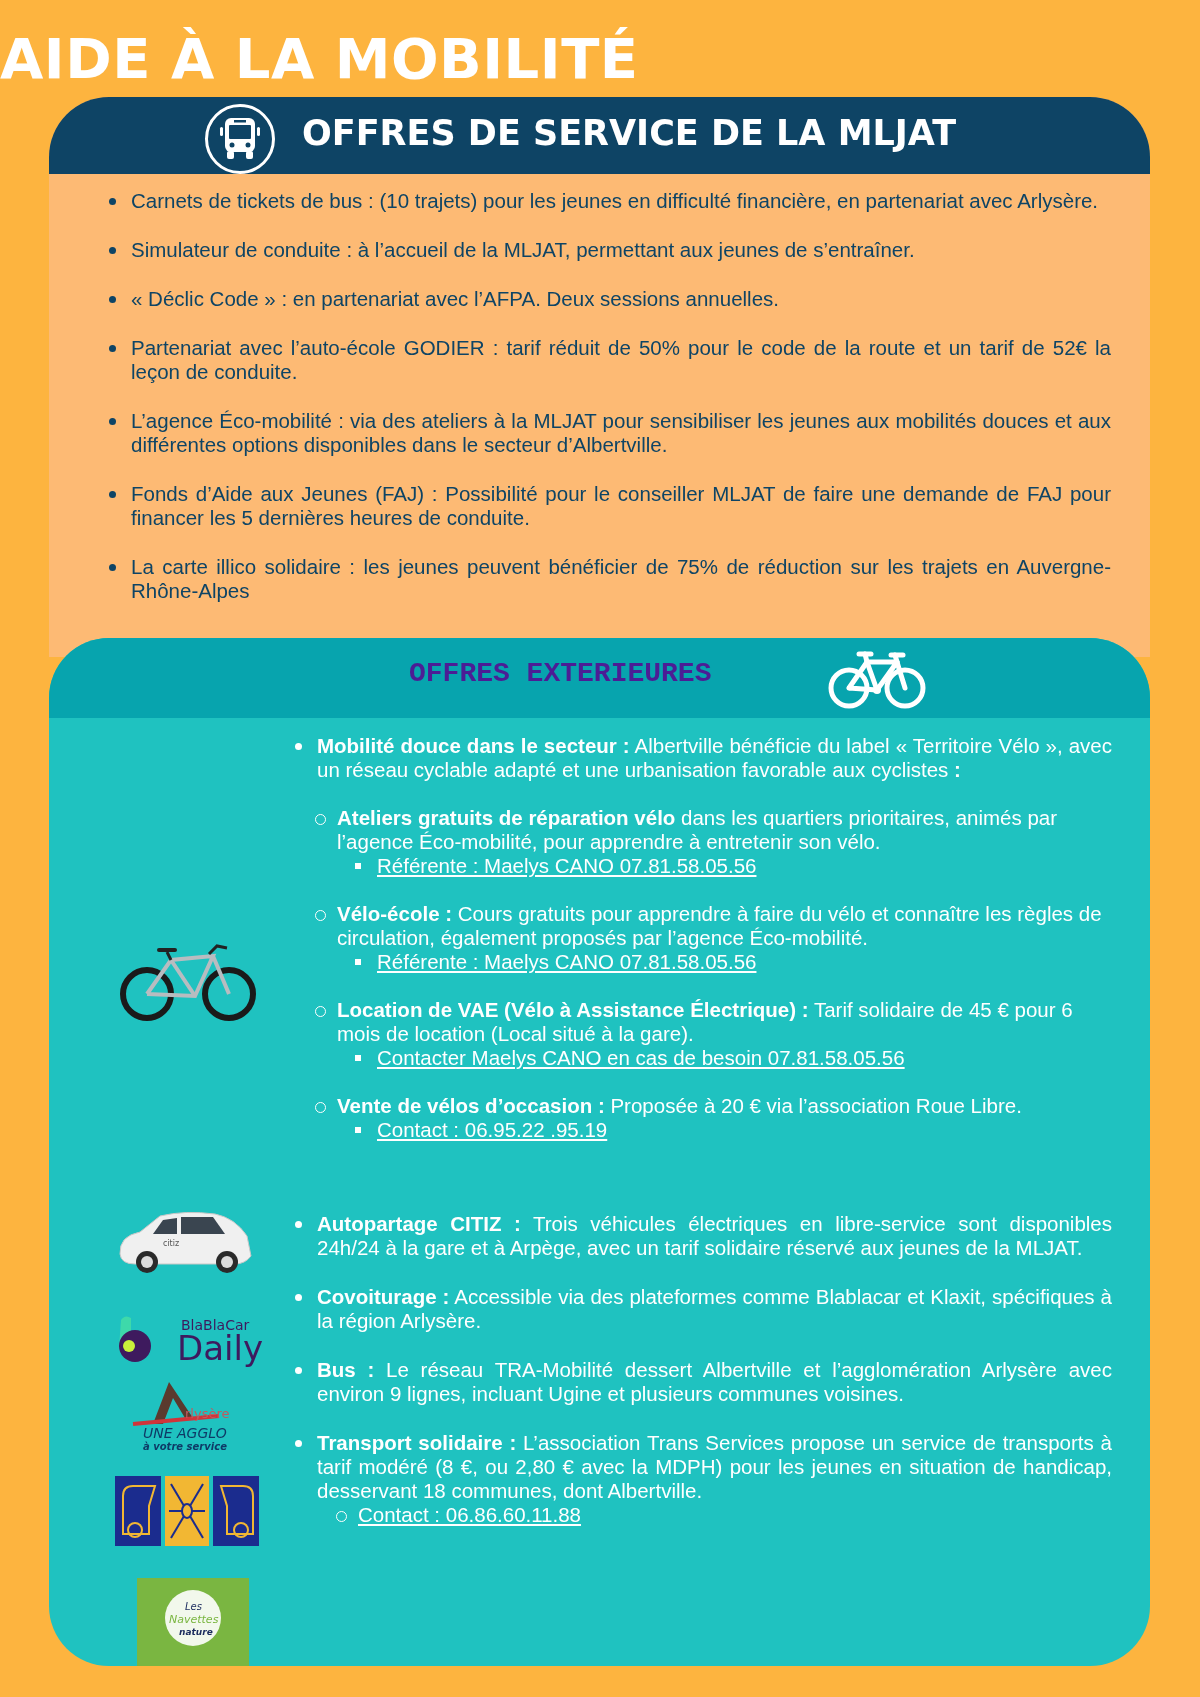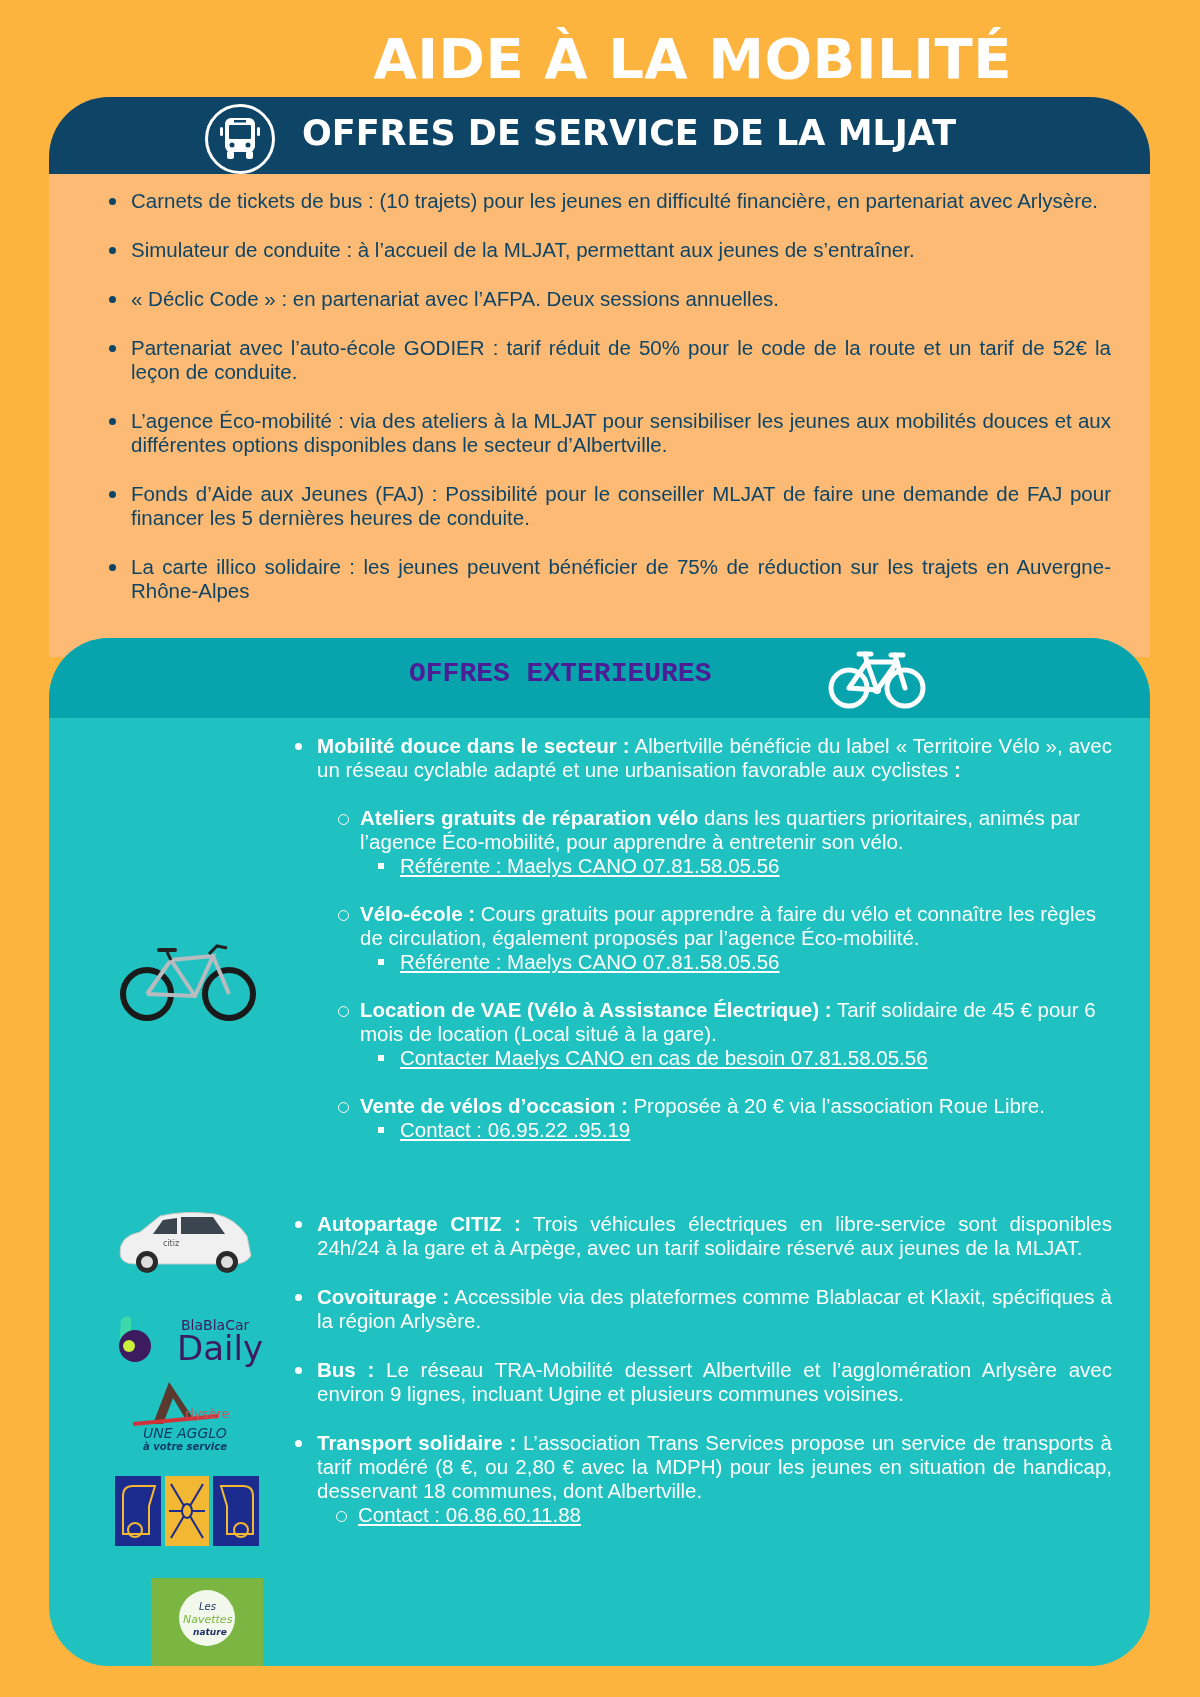--- a/index.html
+++ b/index.html
@@ -5,21 +5,21 @@
   * { box-sizing: border-box; margin: 0; padding: 0; }
   html, body { width: 1200px; height: 1697px; }
   body {
     background: #FDB43F;
     font-family: "Liberation Sans", "DejaVu Sans", sans-serif;
     position: relative;
     overflow: hidden;
   }
   .page-title {
     position: absolute; left: 0; top: 26px; width: 1012px;
-    text-align: right; color: #ffffff; font-weight: bold;
+    text-align: left; color: #ffffff; font-weight: bold;
     font-size: 56px; letter-spacing: 0.5px;
     font-family: "DejaVu Sans", sans-serif;
   }
   
   .panel1 {
     position: absolute; left: 49px; top: 97px; width: 1101px; height: 560px;
     background: #fdba74;
     border-top-left-radius: 60px; border-top-right-radius: 60px;
     overflow: hidden;
   }
@@ -70,21 +70,21 @@
   .content2 {
     position: absolute; left: 268px; top: 96px; width: 795px;
     color: #ffffff; font-size: 20.5px; line-height: 24px;
   }
   .content2 ul { list-style: none; }
   .l1 > li { position: relative; text-align: justify; margin-bottom: 25px; }
   .l1 > li::before {
     content: ""; position: absolute; left: -22px; top: 9px;
     width: 7px; height: 7px; background: #fff; border-radius: 50%;
   }
-  .l2 { margin-top: 24px; margin-left: 43px; }
+  .l2 { margin-top: 24px; margin-left: 20px; }
   .l2 > li { position: relative; margin-bottom: 24px; text-align: left; }
   .l2 > li::before {
     content: ""; position: absolute; left: -22px; top: 8px;
     width: 9px; height: 9px; border: 1.6px solid #fff; border-radius: 50%;
   }
   .l3 { margin-left: 40px; }
   .l3 > li { position: relative; }
   .l3 > li::before {
     content: ""; position: absolute; left: -22px; top: 9px;
     width: 6px; height: 6px; background: #fff;
@@ -212,21 +212,21 @@
       <line x1="72" y1="35" x2="56" y2="8"></line>
         <line x1="72" y1="35" x2="88" y2="8"></line>
       <line x1="72" y1="35" x2="54" y2="35"></line>
         <line x1="72" y1="35" x2="90" y2="35"></line>
       <line x1="72" y1="35" x2="56" y2="62"></line>
         <line x1="72" y1="35" x2="88" y2="62"></line>
     </g>
     <ellipse cx="72" cy="35" rx="5" ry="7" fill="#F2B733" stroke="#1B2C8E" stroke-width="2"></ellipse>
   </svg>
 
-  <div class="img" style="left:102px; top:940px; width:112px; height:98px; background:#7AB641;text-decoration:underline;">
+  <div class="img" style="left:88px; top:940px; width:112px; height:98px; background:#7AB641;text-decoration:underline;">
     <svg width="112" height="78" viewBox="0 0 112 78">
       <circle cx="56" cy="40" r="28" fill="#ffffff" opacity="0.9"></circle>
       <text x="48" y="32" font-size="10" font-style="italic" font-family="DejaVu Sans, sans-serif" fill="#1B2C5E">Les</text>
       <text x="32" y="45" font-size="11" font-style="italic" font-family="DejaVu Sans, sans-serif" fill="#7AB641">Navettes</text>
       <text x="42" y="57" font-size="9" font-weight="bold" font-style="italic" font-family="DejaVu Sans, sans-serif" fill="#1B2C5E">nature</text>
     </svg>
   </div>
 
   <div class="content2">
     <ul class="l1">

